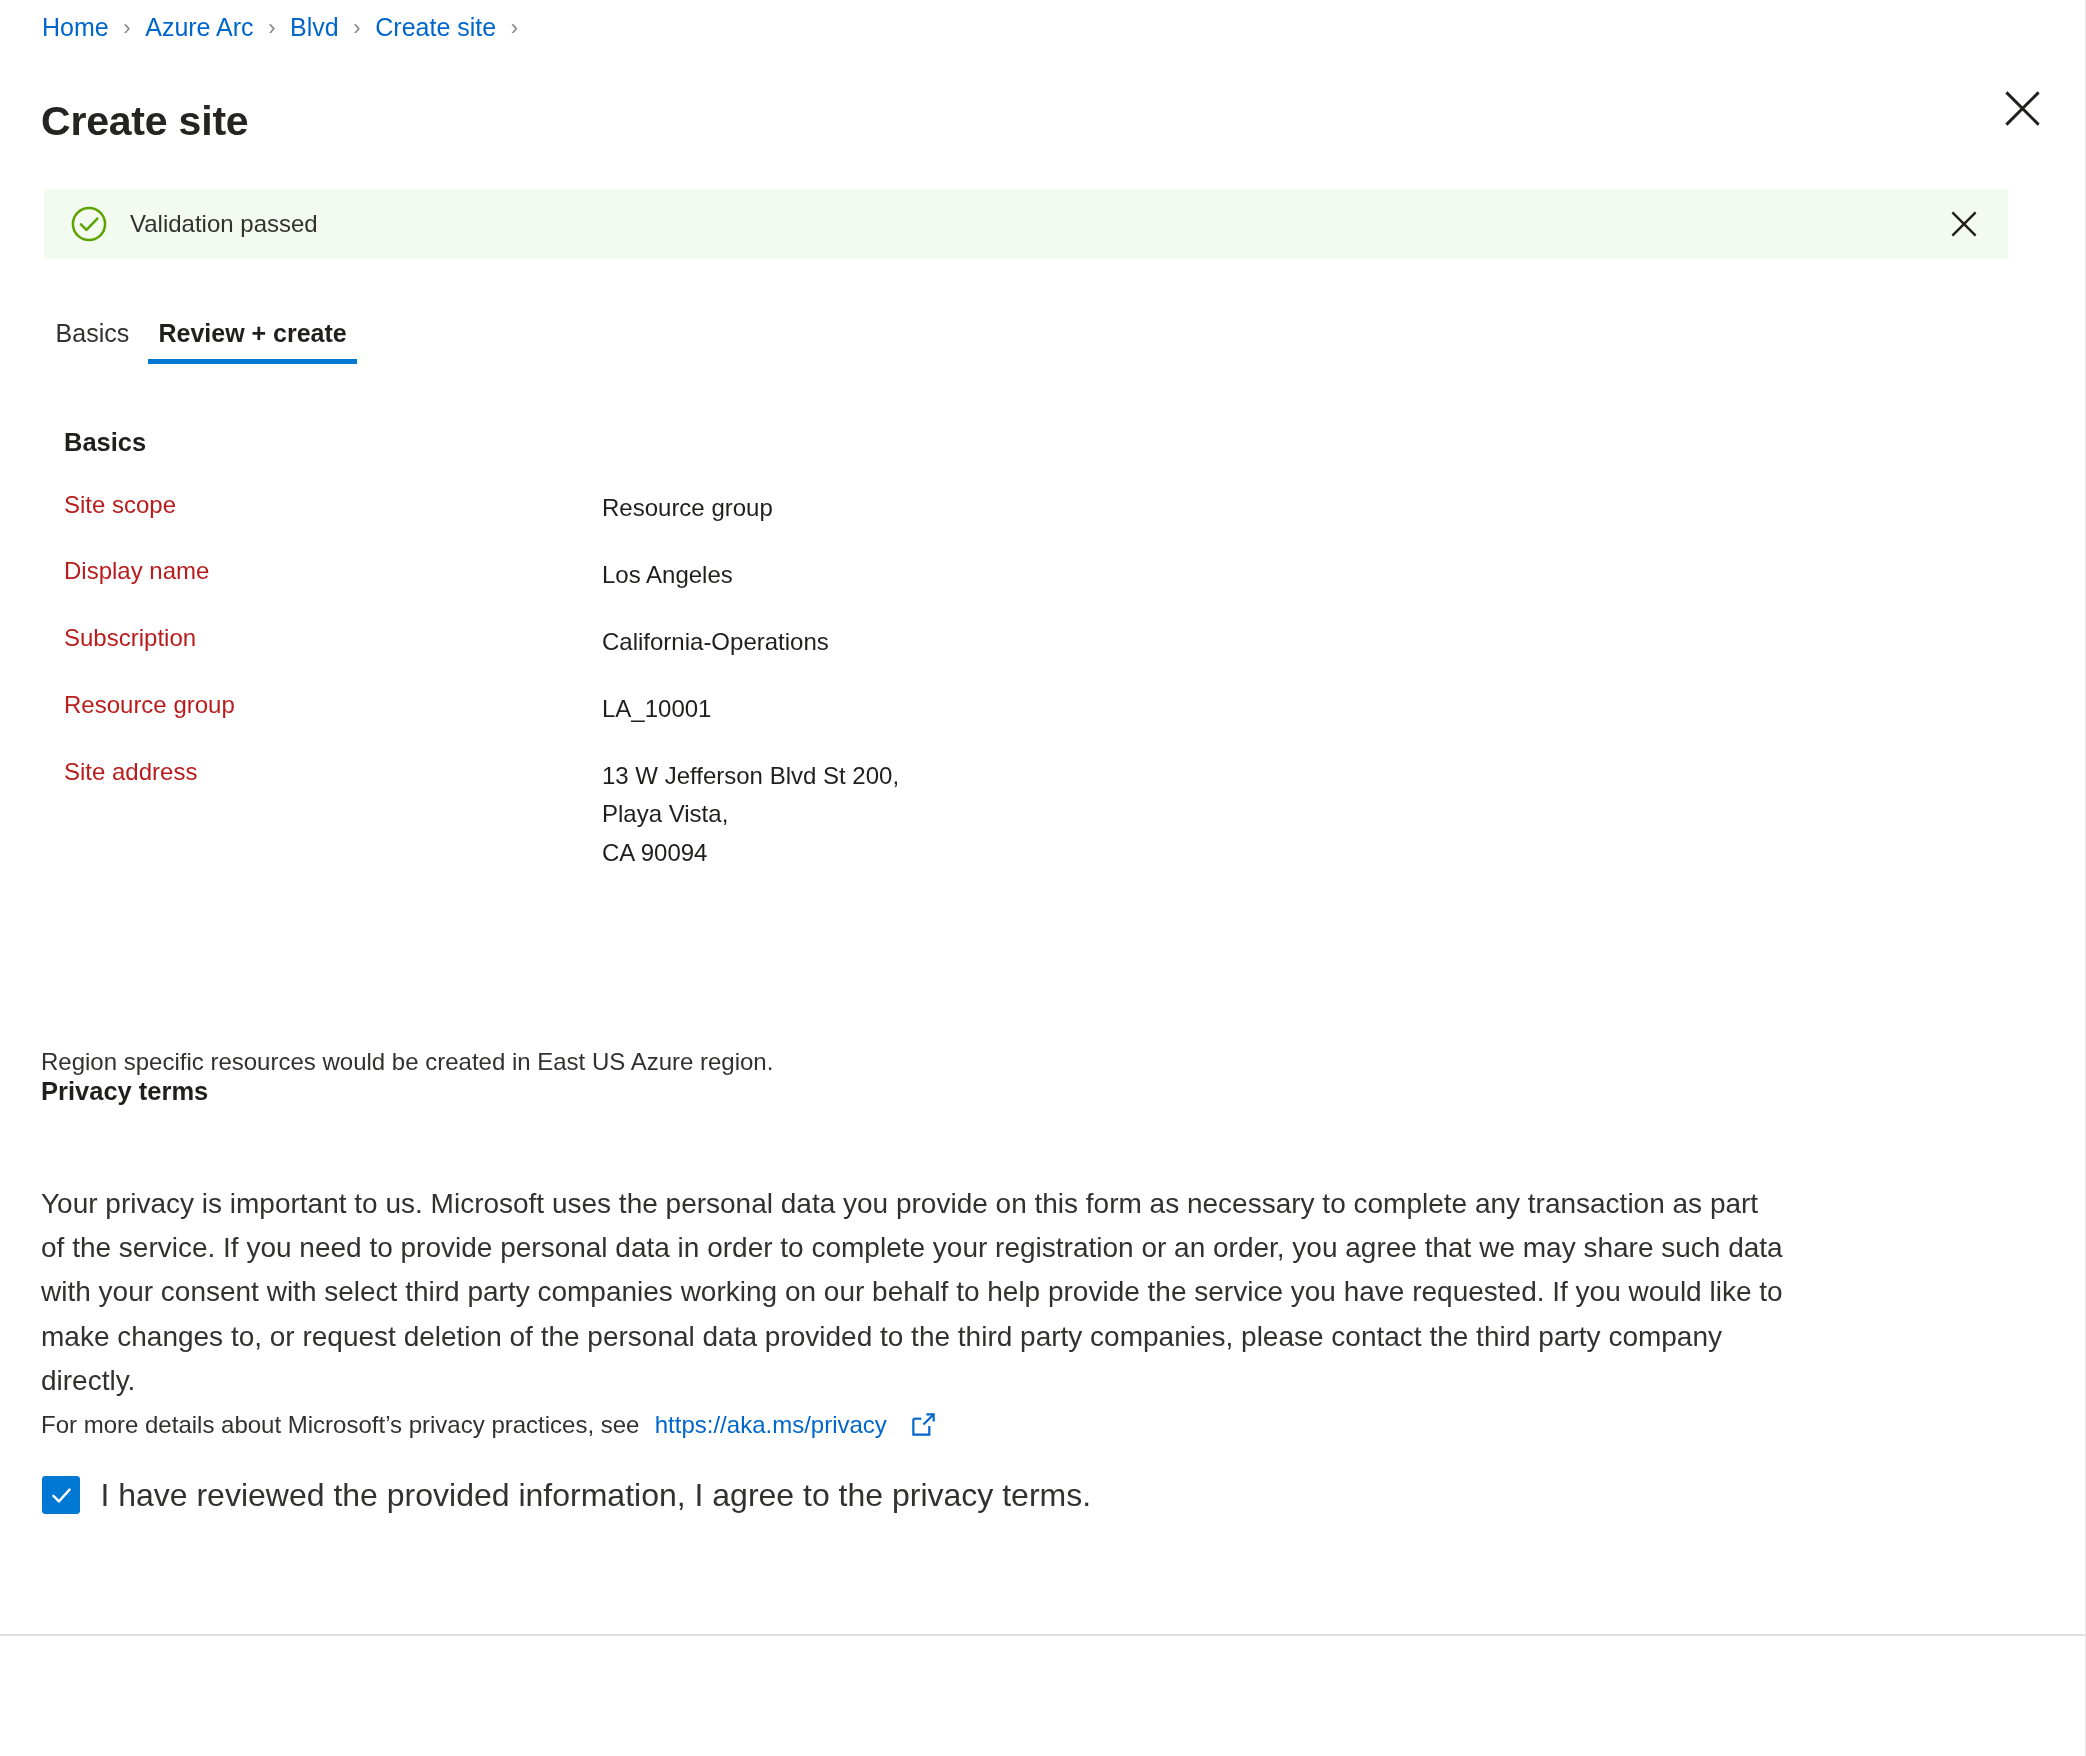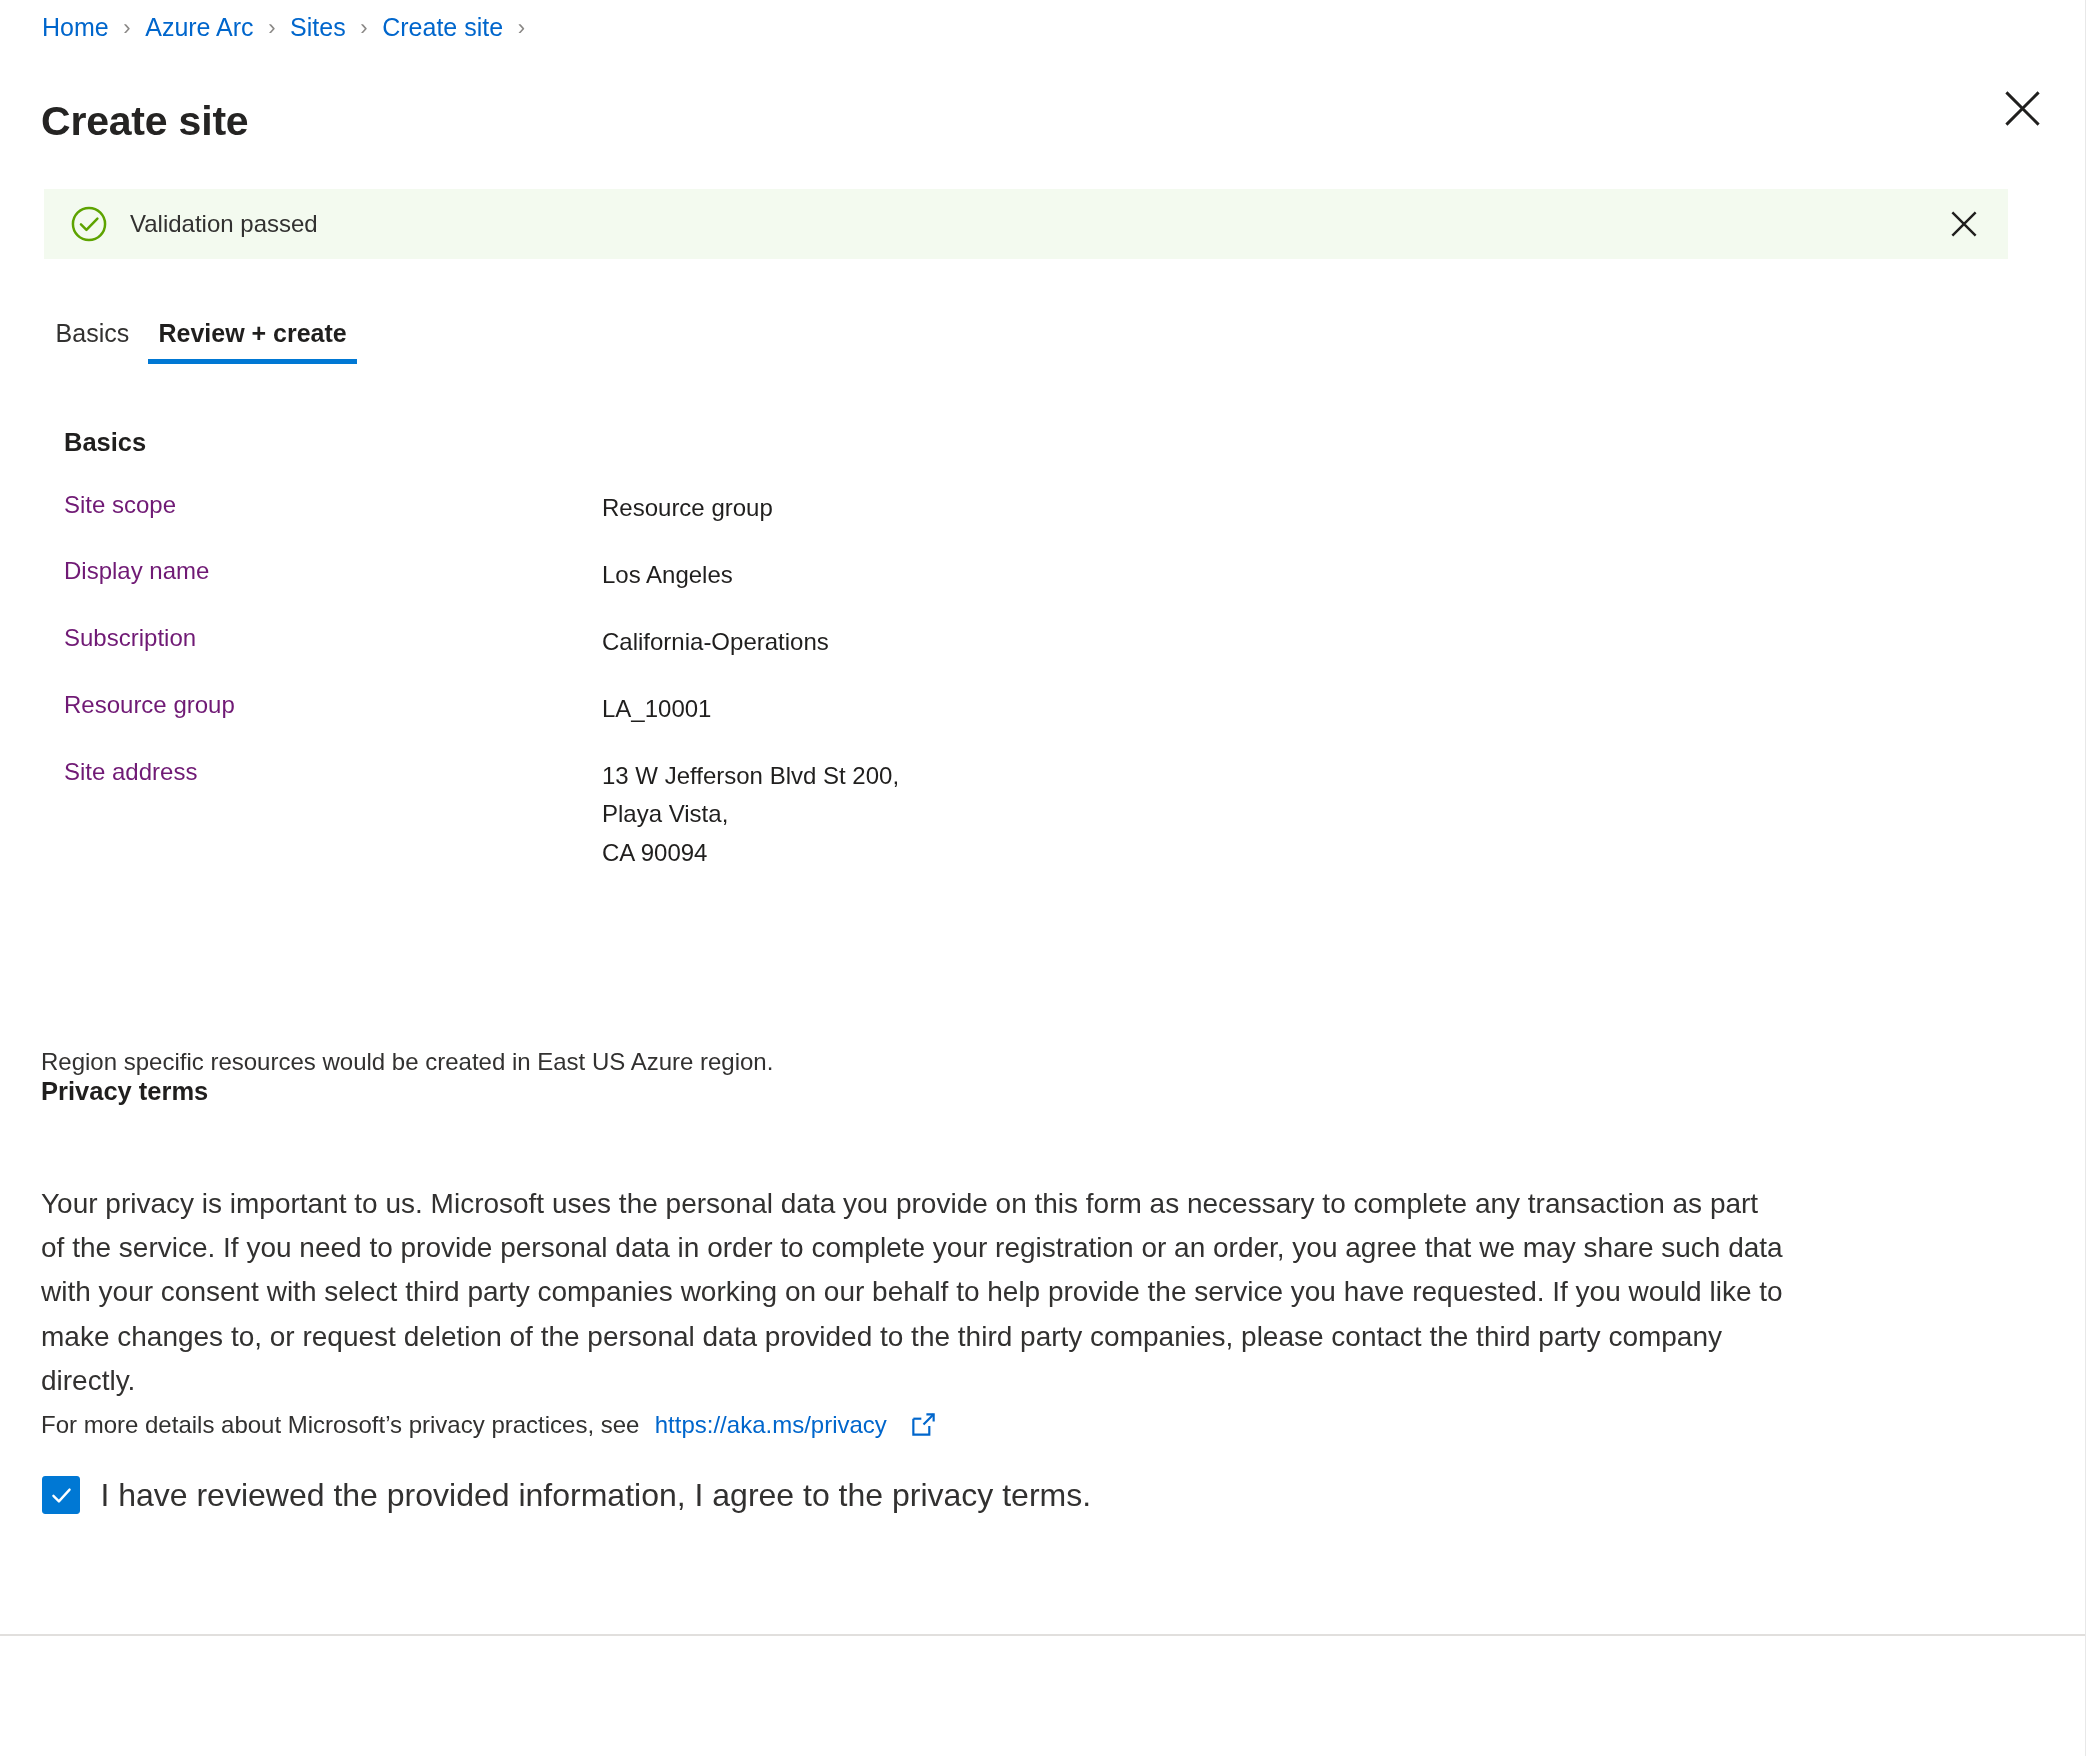--- a/index.html
+++ b/index.html
@@ -109,21 +109,21 @@
   
   .details {
     position: absolute;
     left: 64px; top: 489px;
     width: 1674px;
   }
   .row { display: flex; margin-bottom: 28px; }
   .row-label {
     width: 538px;
     font-size: 24px;
-    color: #701a75;
+    color: #b91c1c;
     flex: 0 0 538px;
     padding-top: 1.5px;
   }
   .row-value {
     font-size: 24px;
     color: #201f1e;
     white-space: pre-line;
     line-height: 1.62;
   }
 
@@ -211,21 +211,21 @@
 </head>
 <body>
 
 <div class="page">
 
   <nav class="breadcrumb">
     <span class="crumb">Home</span>
     <span class="crumb-sep">›</span>
     <span class="crumb">Azure Arc</span>
     <span class="crumb-sep">›</span>
-    <span class="crumb">Sites</span>
+    <span class="crumb">Blvd</span>
     <span class="crumb-sep">›</span>
     <span class="crumb">Create site</span>
     <span class="crumb-sep">›</span>
   </nav>
 
   <h1 class="page-title">Create site</h1>
 
   <div class="blade-close">
     <svg width="41" height="41" viewBox="0 0 56 56" aria-hidden="true">
       <path d="M6 6 L50 50 M50 6 L6 50" stroke="#201f1e" stroke-width="4" fill="none"></path>

